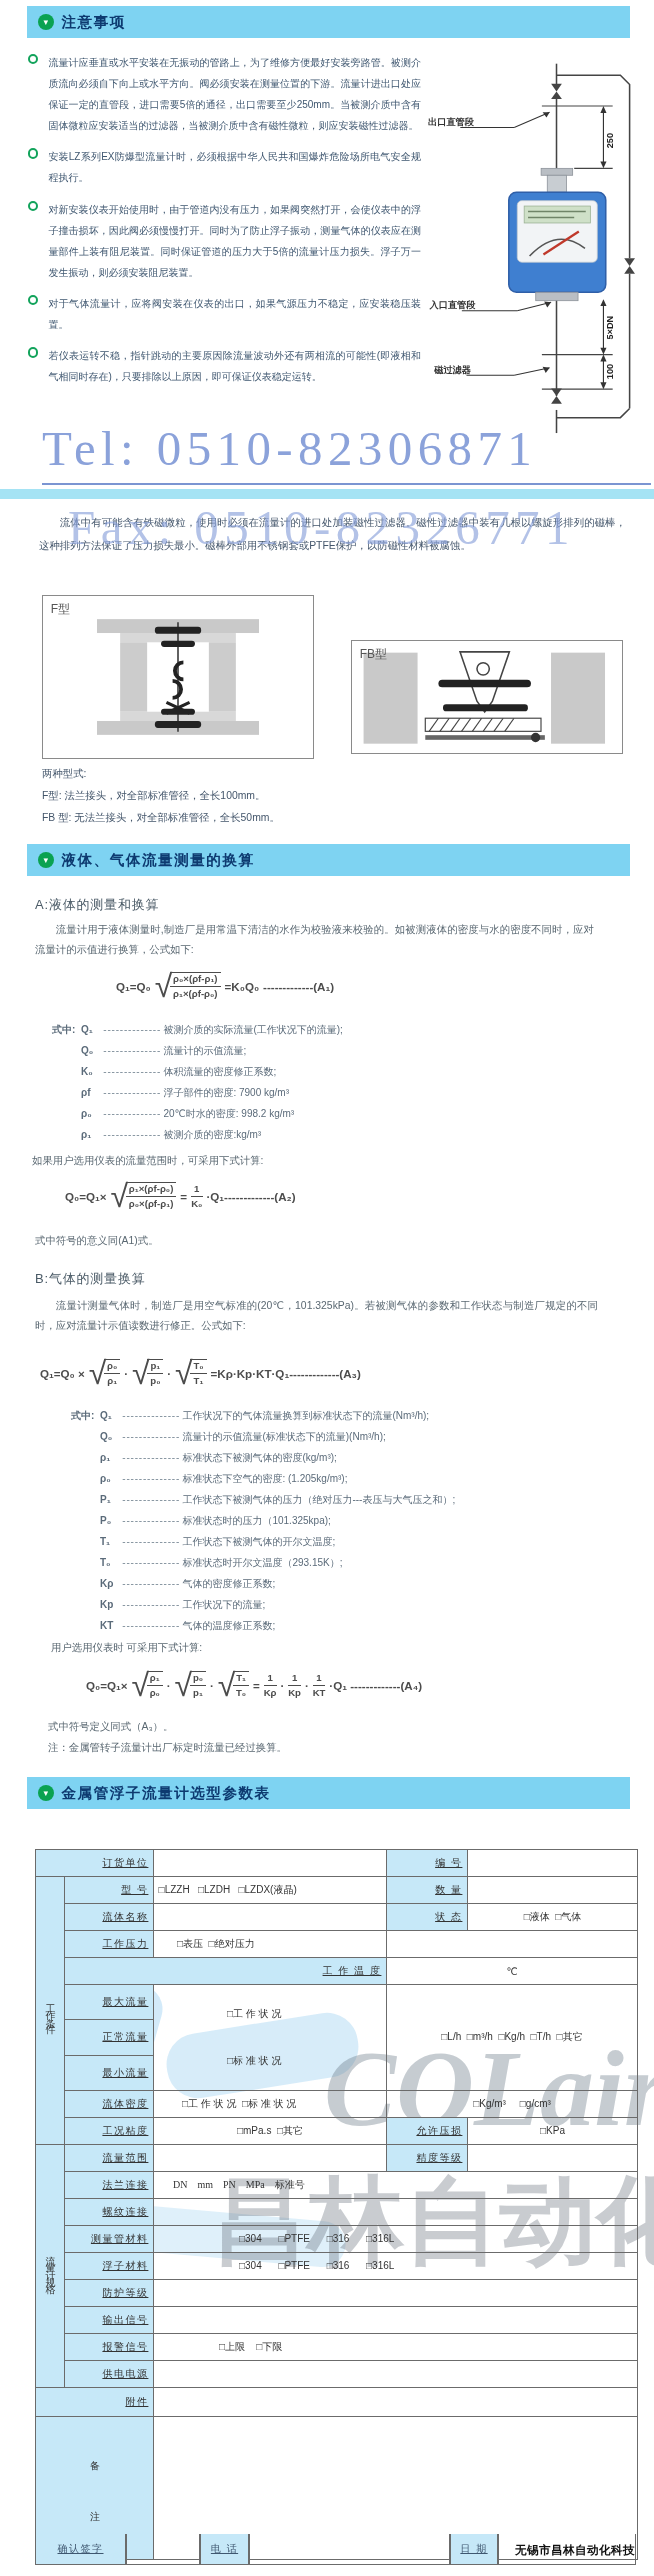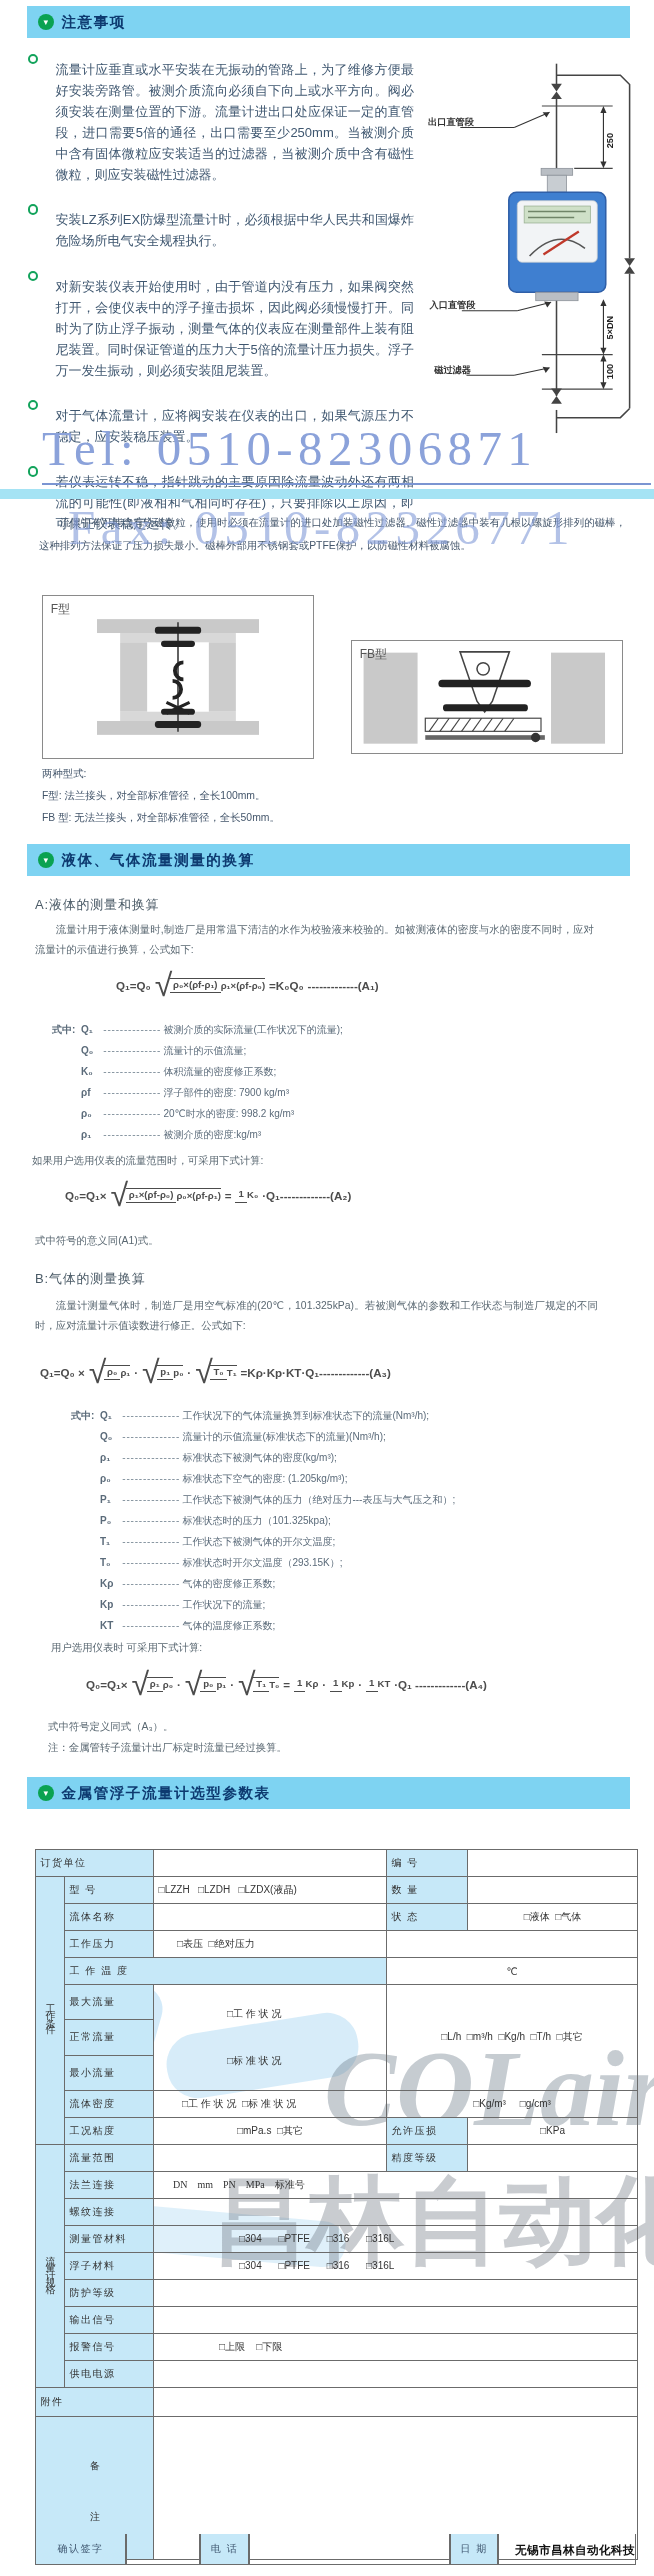--- a/index.html
+++ b/index.html
@@ -9,21 +9,21 @@
   .secbar{position:absolute;left:27px;width:603px;height:32px;background:#7ed3f2;
           display:flex;align-items:center;gap:7.7px;padding-left:10.8px;box-sizing:border-box;}
   .secicon{width:16px;height:16px;border-radius:50%;background:#0aa251;color:#fff;
            display:flex;align-items:center;justify-content:center;font-size:7.7px;flex:0 0 auto;}
   .sectitle{font-size:14.6px;font-weight:bold;color:#0d3a70;letter-spacing:1.5px;}
   
   .bullets{position:absolute;left:28px;top:48px;width:397px;}
   .bullet{display:flex;gap:6.2px;margin-bottom:2.3px;}
   .dot{flex:0 0 auto;width:6.2px;height:6.2px;border:2.3px solid #12a35b;border-radius:50%;
        background:#fff;margin-top:6.2px;}
-  .bullet p{margin:11px;font-size:13px;line-height:21px;text-align:justify;color:#3f5770;}
+  .bullet p{margin:4px;font-size:10px;line-height:21px;text-align:justify;color:#3f5770;}
   
   .diagram{position:absolute;left:428px;top:54px;width:227px;height:478px;}
   .dlabel{position:absolute;font-size:9.2px;font-weight:bold;color:#333;white-space:nowrap;}
   
   .tel{position:absolute;left:42px;top:420px;width:609px;font-family:"Liberation Serif","DejaVu Serif",serif;
        font-size:49px;color:#8ba2da;letter-spacing:5.4px;border-bottom:2.3px solid #7b95d2;
        padding-bottom:6.2px;white-space:nowrap;z-index:6;}
   .divider{position:absolute;left:0;top:489px;width:655px;height:10px;background:#a5e3f4;z-index:2;}
   .fax{position:absolute;left:68px;top:499px;font-family:"Liberation Serif","DejaVu Serif",serif;
        font-size:49px;color:rgba(139,162,218,0.65);letter-spacing:5.4px;white-space:nowrap;z-index:5;}
@@ -34,34 +34,34 @@
   .fbox .boxlabel{position:absolute;left:7.7px;top:4.6px;font-size:12px;color:#555;}
   .typetext{position:absolute;left:42px;margin:0;font-size:10.4px;color:#44566b;}
   
   .subhead{position:absolute;font-size:13px;color:#4a5a66;letter-spacing:0.8px;}
   .cpara{position:absolute;margin:0;font-size:10.4px;line-height:20px;color:#5a6872;text-align:justify;text-indent:2em;}
   .cline{position:absolute;margin:0;font-size:10.4px;color:#5a6872;white-space:nowrap;}
   .formula{position:absolute;display:flex;align-items:center;gap:3.9px;font-size:11.6px;
            color:#4c4c4c;font-weight:600;white-space:nowrap;}
   .f-sq{display:inline-flex;align-items:center;}
   .f-rad{font-size:32px;font-weight:400;line-height:0.85;margin-right:-2.3px;color:#4c4c4c;}
-  .f-frac{display:inline-flex;flex-direction:row;text-align:center;font-size:9.6px;line-height:1.3;font-weight:600;}
+  .f-frac{display:inline-flex;flex-direction:column;text-align:center;font-size:9.6px;line-height:1.3;font-weight:600;}
   .f-frac.overbar{border-top:1.2px solid #4c4c4c;}
   .f-frac .n{border-bottom:1px solid #4c4c4c;padding:0 3.1px 0.8px;}
   .f-frac .d{padding-top:0.8px;}
   .deflist{position:absolute;display:flex;flex-direction:column;}
   .defrow{display:flex;align-items:baseline;font-size:10px;color:#5b6b7a;white-space:nowrap;height:21px;}
   .defrow .pre{width:29px;font-weight:600;}
   .defrow .sym{min-width:20px;font-weight:600;}
   .defrow .dashes{letter-spacing:0.8px;color:#7b8b98;margin:0 2.3px;}
   
   .seltable{position:absolute;left:35px;top:1849px;width:601px;border-collapse:collapse;
             table-layout:fixed;font-size:10px;color:#333;z-index:4;}
   .seltable td{border:0.8px solid #6b6b6b;padding:0 4.6px;height:27px;box-sizing:border-box;}
-  .tl{background:#c6e8f8;text-align:left;letter-spacing:1.5px;}
+  .tl{background:#c6e8f8;text-align:right;letter-spacing:1.5px;text-decoration:underline;}
   .tv{background:transparent;white-space:pre;}
   .c{text-align:center;}
   .grp{background:#c6e8f8;writing-mode:vertical-rl;text-orientation:upright;text-align:center;
        letter-spacing:7px;padding:4.6px 0;}
   .vnote{background:#c6e8f8;writing-mode:vertical-rl;text-orientation:upright;text-align:center;letter-spacing:20px;}
   .tfooter{position:absolute;left:35px;top:2534px;width:601px;height:31px;display:flex;z-index:4;}
   .tfooter .fc{border:0.8px solid #6b6b6b;border-top:none;box-sizing:border-box;height:31px;
                display:flex;align-items:center;justify-content:center;font-size:10px;letter-spacing:1.5px;}
   .company{position:absolute;left:515px;top:2543px;font-size:11.6px;font-weight:bold;color:#111;
            letter-spacing:0.4px;z-index:7;white-space:nowrap;}

